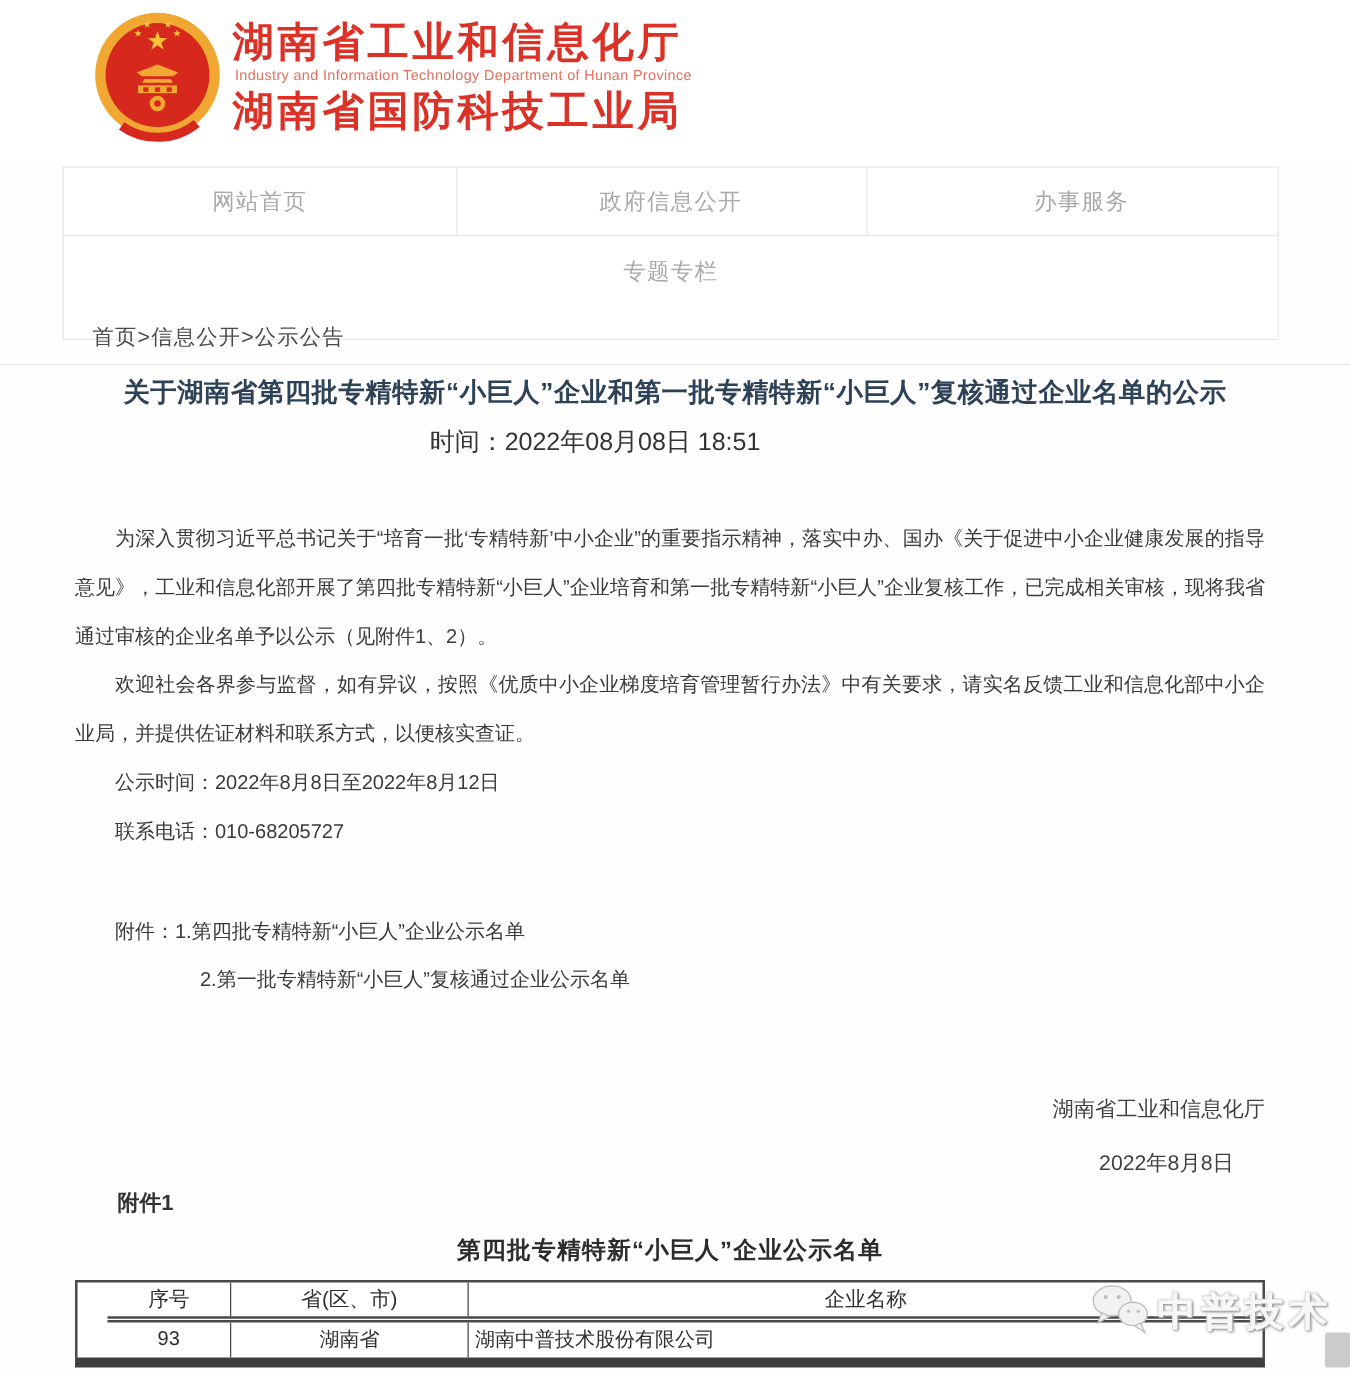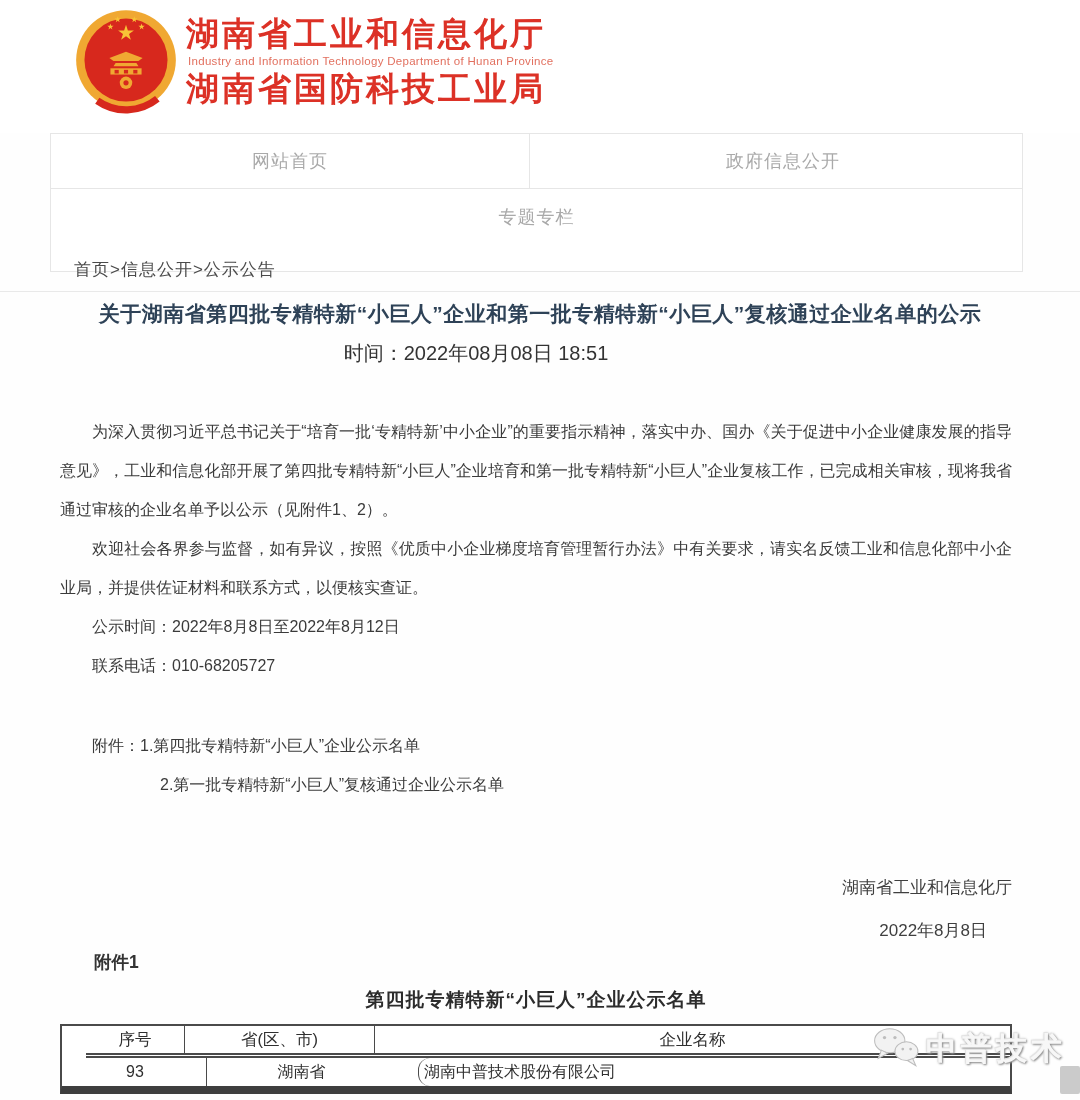--- a/index.html
+++ b/index.html
@@ -49,29 +49,29 @@
   
   .att1-label { position:absolute; left:94px; top:950px; font-size:17.5px; font-weight:600; color:#333; }
   .table-title { position:absolute; left:60px; top:987px; width:952px; text-align:center;
                  font-size:19px; font-weight:bold; color:#2c2c2c; letter-spacing:1px; }
 
   .list-table { position:absolute; left:60px; top:1024px; width:952px;
                 border:2px solid var(--table_border); border-bottom:8px solid var(--dark_strip);
                 background:#fff;padding-left:24px; }
   .tr { display:flex; }
   .tr.th-row { height:32px; border-bottom:5px double var(--table_border); }
-  .tr.data-row { height:28px;gap:22px; }
+  .tr.data-row { height:28px; }
   .td { display:flex; align-items:center; justify-content:center;
         font-size:16px; color:#2f2f2f; }
   .th-row .td { font-size:16.5px; }
   .td.c1 { width:98px; }
   .td.c2 { width:190px; }
   .td.c3 { flex:1; }
   .td + .td { border-left:1px solid var(--table_border); }
-  .td.left { justify-content:flex-start; padding-left:5px;border-radius:12px; }
+  .td.left { justify-content:flex-start; padding-left:5px; }
 
   
   .watermark { position:absolute; left:872px; top:1026px; display:flex; align-items:center; gap:6px; z-index:5; }
   .wm-text { font-size:31px; font-weight:bold; letter-spacing:4px; color:var(--watermark);
              text-shadow:-1px -1px 0 #e3e3e3, 1px 1px 2px #8f8f8f, 0 0 3px #ababab; }
   .corner-patch { position:absolute; left:1060px; top:1066px; width:20px; height:28px;
                   background:#cbcbcb; border-radius:2px; }
 </style>
 </head>
 <body>
@@ -108,20 +108,21 @@
       <div class="org-cn">湖南省工业和信息化厅</div>
       <div class="org-en">Industry and Information Technology Department of Hunan Province</div>
       <div class="org-cn">湖南省国防科技工业局</div>
     </div>
   </header>
 
   <nav class="main-nav">
     <div class="nav-row first">
       <div class="nav-cell">网站首页</div>
       <div class="nav-cell">政府信息公开</div>
+      <div class="nav-cell">办事服务</div>
     </div>
     <div class="nav-row">
       <div class="nav-cell">专题专栏</div>
     </div>
   </nav>
 
   <div class="breadcrumb">首页&gt;信息公开&gt;公示公告</div>
   <div class="rule"></div>
 
   <h1 class="article-title">关于湖南省第四批专精特新“小巨人”企业和第一批专精特新“小巨人”复核通过企业名单的公示</h1>

